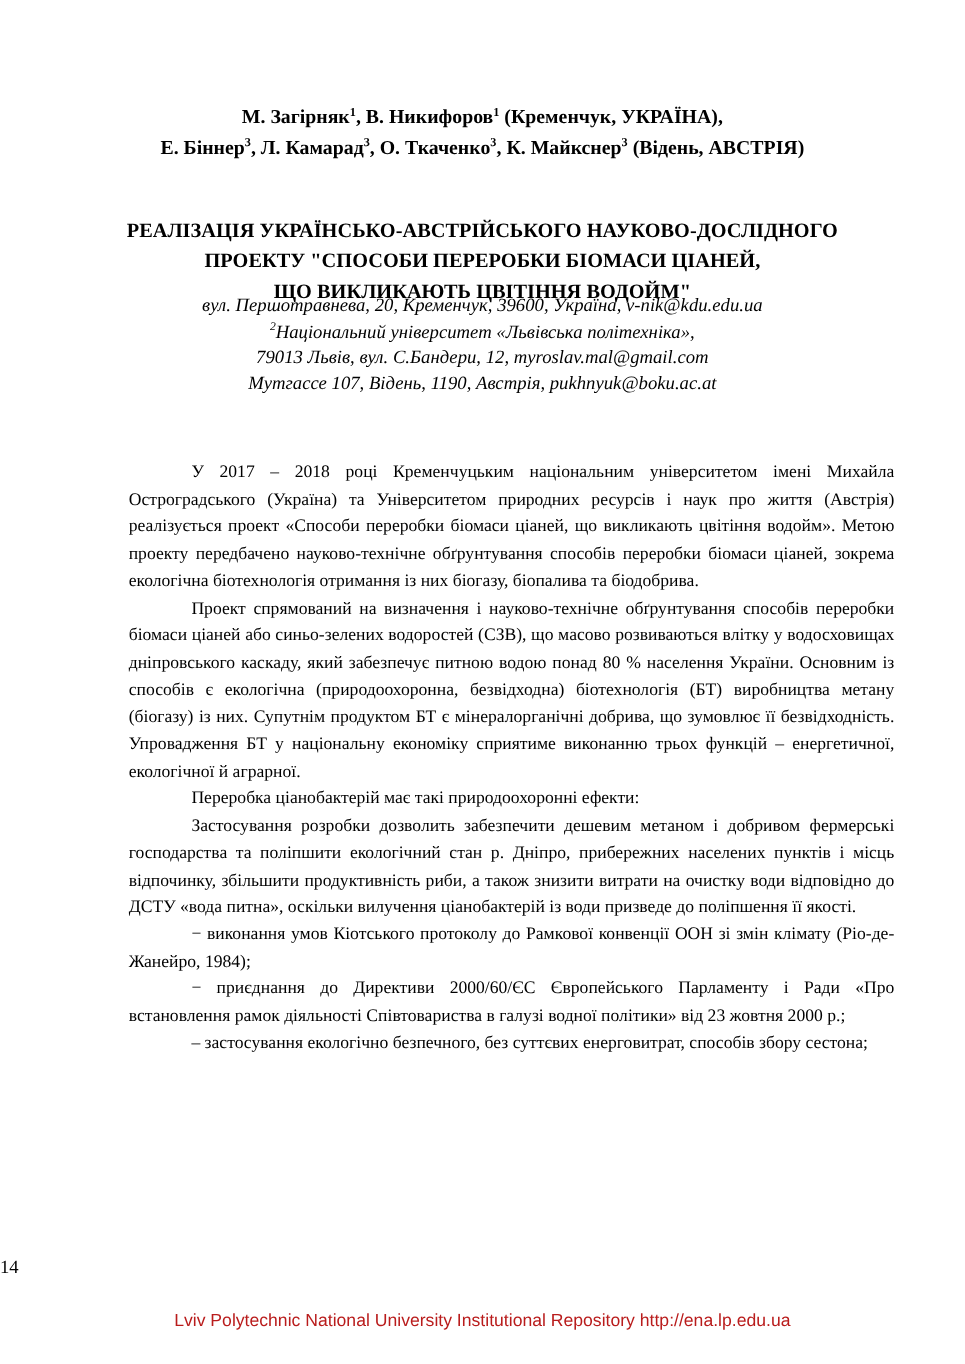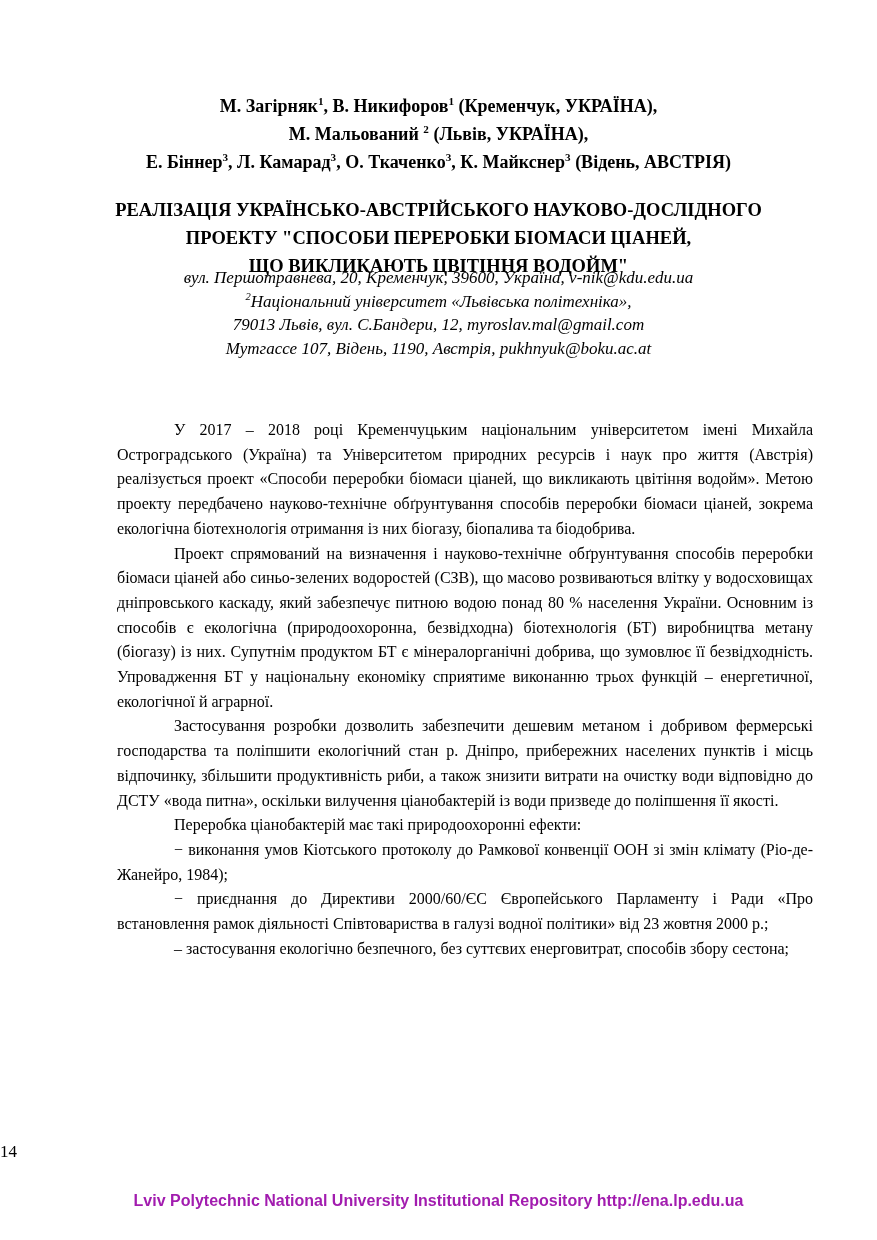--- a/index.html
+++ b/index.html
@@ -50,53 +50,51 @@
     text-align: left;
     font-size: 17px;
   }
   .repo-footer {
     position: absolute;
     top: 1192px;
     left: 0; right: 0;
     text-align: center;
     font-family: "Liberation Sans", "DejaVu Sans", sans-serif;
     font-size: 16px;
-    color: #a21caf;
-    font-weight: bold;
+    color: #b91c1c;
   }
 </style>
 </head>
 <body>
 
 <div class="page">
 
   <div class="centered-block authors">
     <div>М. Загірняк<sup>1</sup>, В. Никифоров<sup>1</sup> (Кременчук, УКРАЇНА),</div>
-    <div>М. Мальований <sup>2</sup> (Львів, УКРАЇНА),</div>
     <div>Е. Біннер<sup>3</sup>, Л. Камарад<sup>3</sup>, О. Ткаченко<sup>3</sup>, К. Майкснер<sup>3</sup> (Відень, АВСТРІЯ)</div>
   </div>
 
   <div class="centered-block paper-title">
     <div>РЕАЛІЗАЦІЯ УКРАЇНСЬКО-АВСТРІЙСЬКОГО НАУКОВО-ДОСЛІДНОГО</div>
     <div>ПРОЕКТУ "СПОСОБИ ПЕРЕРОБКИ БІОМАСИ ЦІАНЕЙ,</div>
     <div>ЩО ВИКЛИКАЮТЬ ЦВІТІННЯ ВОДОЙМ"</div>
   </div>
 
   <div class="centered-block affiliations">
     <div>вул. Першотравнева, 20, Кременчук, 39600, Україна, v-nik@kdu.edu.ua</div>
     <div><sup>2</sup>Національний університет «Львівська політехніка»,</div>
     <div>79013 Львів, вул. С.Бандери, 12, myroslav.mal@gmail.com</div>
     <div>Мутгассе 107, Відень, 1190, Австрія, pukhnyuk@boku.ac.at</div>
   </div>
 
   <div class="body-text">
     <p>У 2017 – 2018 році Кременчуцьким національним університетом імені Михайла Остроградського (Україна) та Університетом природних ресурсів і наук про життя (Австрія) реалізується проект «Способи переробки біомаси ціаней, що викликають цвітіння водойм». Метою проекту передбачено науково-технічне обґрунтування способів переробки біомаси ціаней, зокрема екологічна біотехнологія отримання із них біогазу, біопалива та біодобрива.</p>
     <p>Проект спрямований на визначення і науково-технічне обґрунтування способів переробки біомаси ціаней або синьо-зелених водоростей (СЗВ), що масово розвиваються влітку у водосховищах дніпровського каскаду, який забезпечує питною водою понад 80 % населення України. Основним із способів є екологічна (природоохоронна, безвідходна) біотехнологія (БТ) виробництва метану (біогазу) із них. Супутнім продуктом БТ є мінералорганічні добрива, що зумовлює її безвідходність. Упровадження БТ у національну економіку сприятиме виконанню трьох функцій – енергетичної, екологічної й аграрної.</p>
+    <p>Переробка ціанобактерій має такі природоохоронні ефекти:</p>
     <p>Застосування розробки дозволить забезпечити дешевим метаном і добривом фермерські господарства та поліпшити екологічний стан р. Дніпро, прибережних населених пунктів і місць відпочинку, збільшити продуктивність риби, а також знизити витрати на очистку води відповідно до ДСТУ «вода питна», оскільки вилучення ціанобактерій із води призведе до поліпшення її якості.</p>
-    <p>Переробка ціанобактерій має такі природоохоронні ефекти:</p>
     <p>− виконання умов Кіотського протоколу до Рамкової конвенції ООН зі змін клімату (Ріо-де-Жанейро, 1984);</p>
     <p>− приєднання до Директиви 2000/60/ЄС Європейського Парламенту і Ради «Про встановлення рамок діяльності Співтовариства в галузі водної політики» від 23 жовтня 2000 р.;</p>
     <p>– застосування екологічно безпечного, без суттєвих енерговитрат, способів збору сестона;</p>
   </div>
 
   <div class="page-number">14</div>
 
   <div class="repo-footer">Lviv Polytechnic National University Institutional Repository http://ena.lp.edu.ua</div>
 
 </div>

